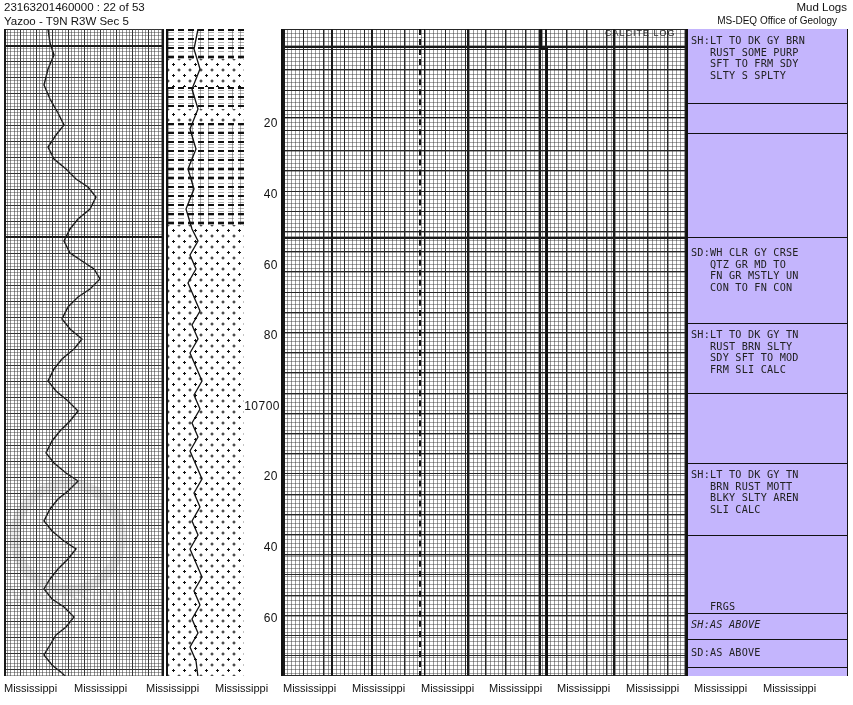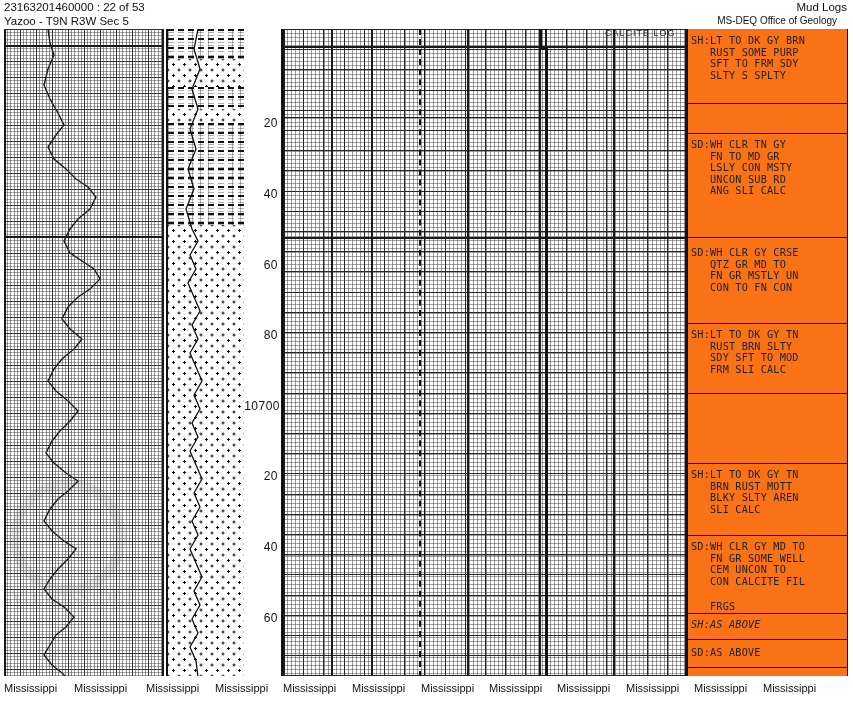--- a/index.html
+++ b/index.html
@@ -70,21 +70,21 @@
       repeating-linear-gradient(to right, #262626 0 1px, transparent 1px 20.2px),
       repeating-linear-gradient(to bottom, #262626 0 1px, transparent 1px 20.2px);}
   .trackB .hdrlbl{position:absolute;top:-1px;left:322px;font-size:9px;color:#2a2a2a;letter-spacing:1px;}
 
   
   .dashdot{position:absolute;top:0;bottom:0;width:0;
     border-left:2px dashed #111;}
   .dashdot2{position:absolute;top:0;bottom:0;width:0;border-left:1px solid #111;}
 
   
-  .desc{position:absolute;left:686px;top:0;width:160px;height:648px;background:#f97316;border-left:2px solid #111;}
+  .desc{position:absolute;left:686px;top:0;width:160px;height:648px;background:#c4b5fd;border-left:2px solid #111;}
   .desc .blk{position:absolute;left:3px;width:150px;font-family:"DejaVu Sans Mono",monospace;
     font-size:10.2px;line-height:11.6px;color:#222;letter-spacing:.2px;white-space:pre;}
   .desc .sep{position:absolute;left:0;width:160px;height:0;border-top:1px solid #111;}
   .desc .rt{position:absolute;right:0;top:0;bottom:0;width:0;border-left:1px solid #111;}
 
   
   .footer{position:absolute;left:0;top:676px;width:853px;height:29px;background:#fff;}
   .footer .cell{position:absolute;top:6px;font-size:11px;color:#111;white-space:nowrap;}
 
   
@@ -196,41 +196,32 @@
       <div class="sep" style="top:434px;"></div>
       <div class="sep" style="top:506px;"></div>
       <div class="sep" style="top:584px;"></div>
       <div class="sep" style="top:610px;"></div>
       <div class="sep" style="top:638px;"></div>
 
       <div class="blk" style="top:6px;">SH:LT TO DK GY BRN
    RUST SOME PURP
    SFT TO FRM SDY
    SLTY S SPLTY</div>
-      <div class="blk" style="top:110px;">SD:WH CLR TN GY
-   FN TO MD GR
-   LSLY CON MSTY
-   UNCON SUB RD
-   ANG SLI CALC</div>
       <div class="blk" style="top:218px;">SD:WH CLR GY CRSE
    QTZ GR MD TO
    FN GR MSTLY UN
    CON TO FN CON</div>
       <div class="blk" style="top:300px;">SH:LT TO DK GY TN
    RUST BRN SLTY
    SDY SFT TO MOD
    FRM SLI CALC</div>
       <div class="blk" style="top:440px;">SH:LT TO DK GY TN
    BRN RUST MOTT
    BLKY SLTY AREN
    SLI CALC</div>
-      <div class="blk" style="top:512px;">SD:WH CLR GY MD TO
-   FN GR SOME WELL
-   CEM UNCON TO
-   CON CALCITE FIL</div>
       <div class="blk" style="top:572px;">   FRGS</div>
       <div class="blk" style="top:590px;font-style:italic;">SH:AS ABOVE</div>
       <div class="blk" style="top:618px;">SD:AS ABOVE</div>
     </div>
 
     <div class="wm">
       <div class="ring"></div>
       <div class="txt">Mississippi</div>
     </div>
 

